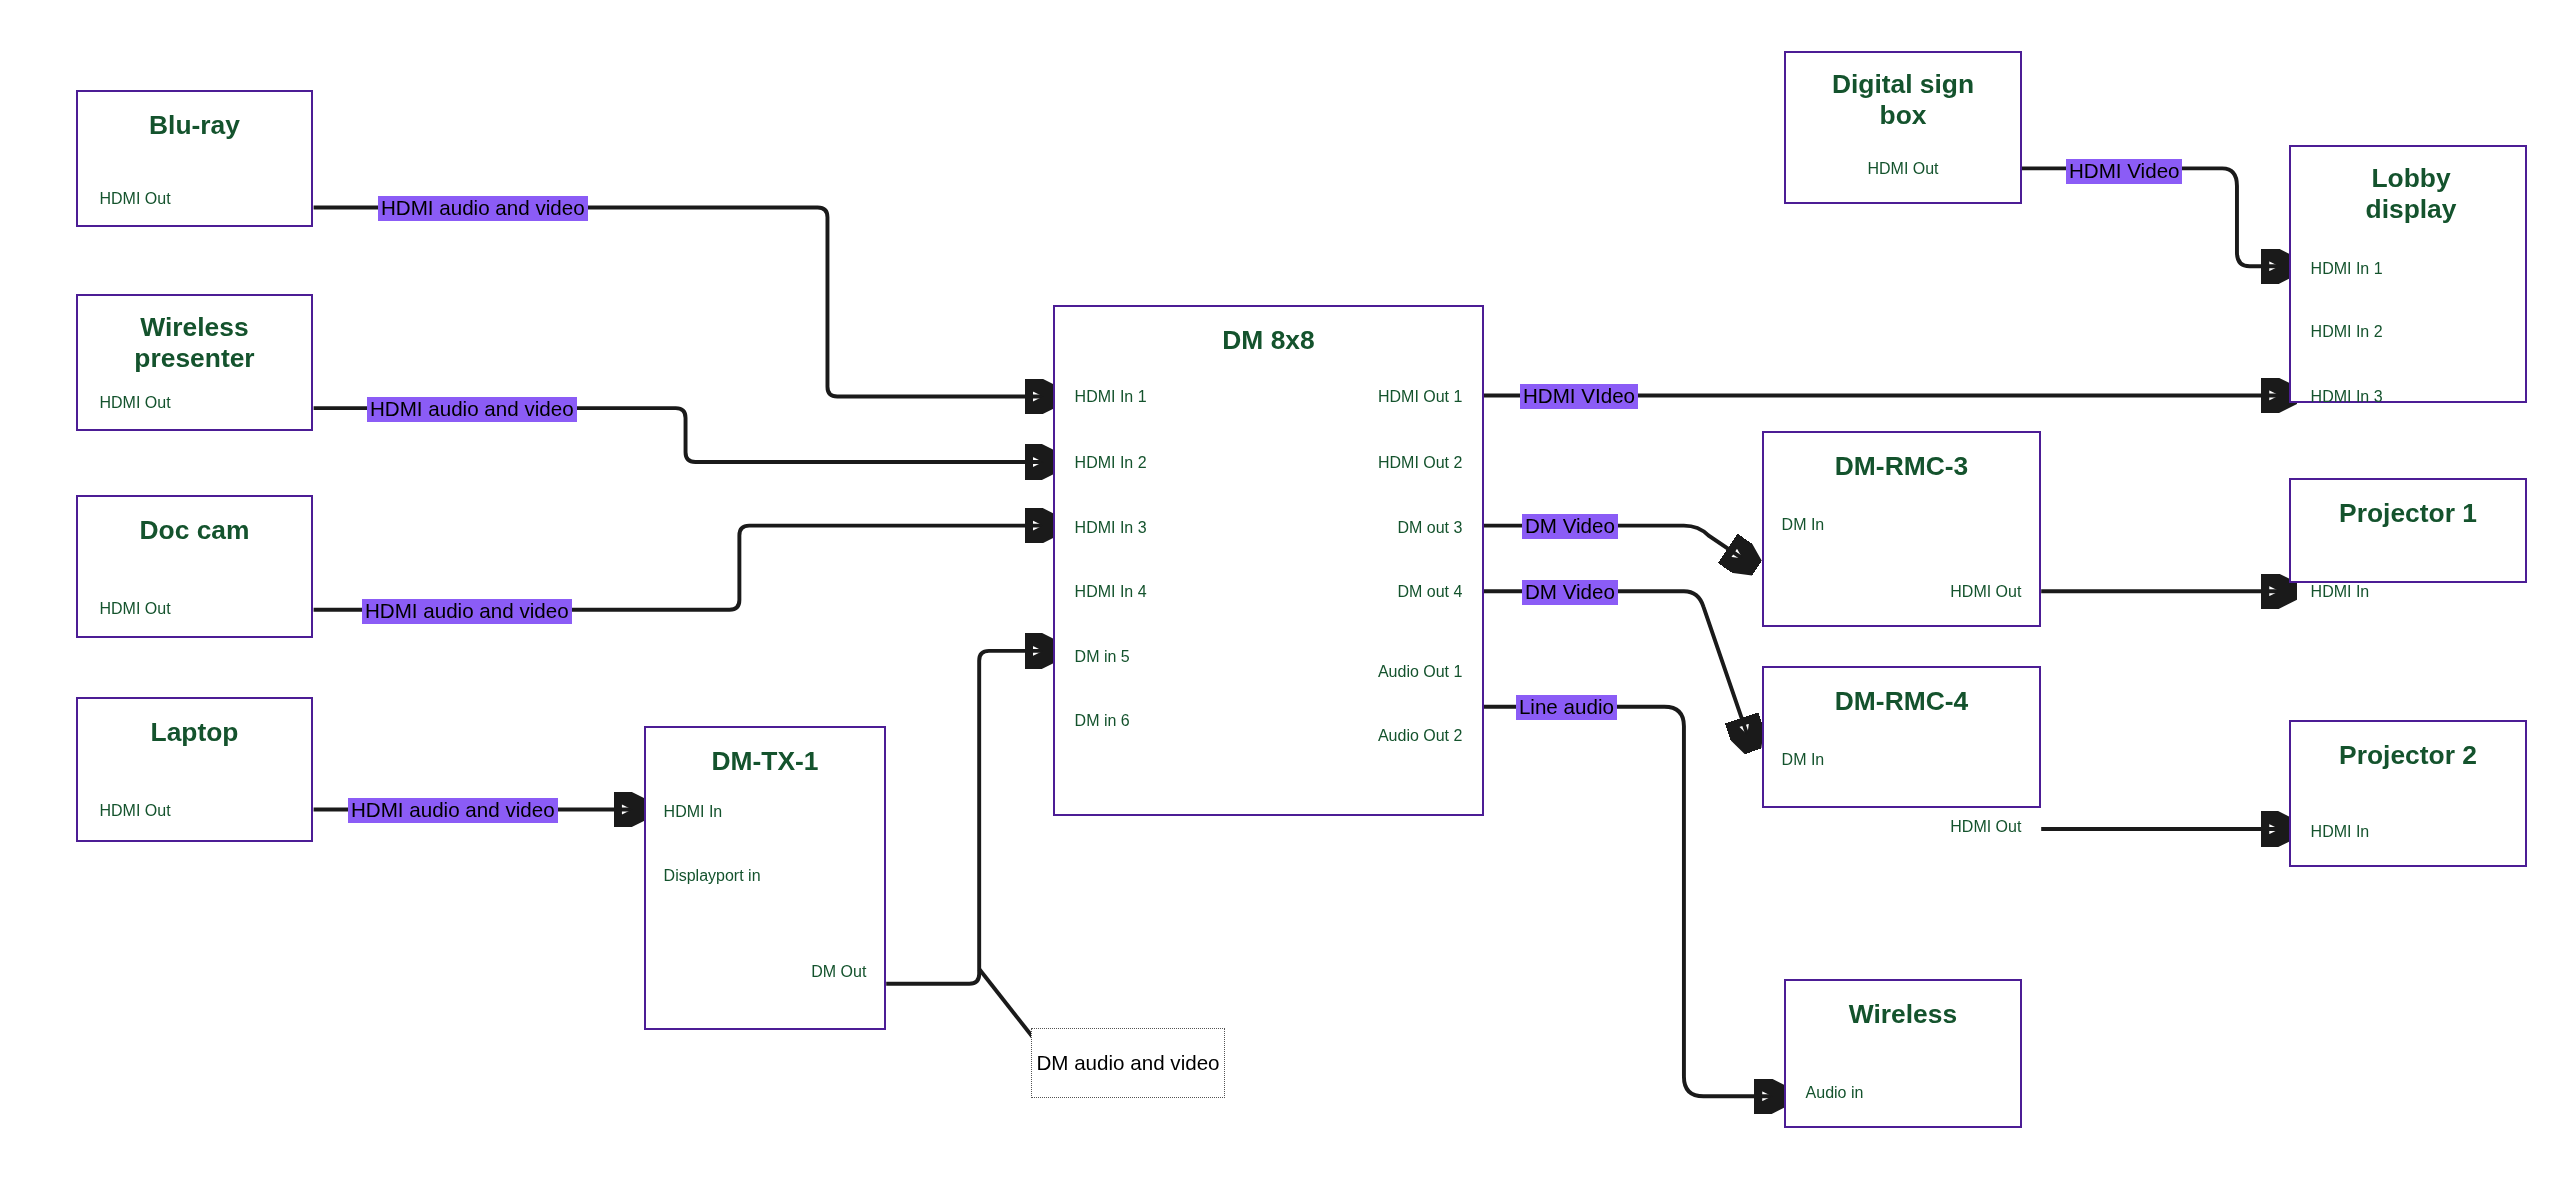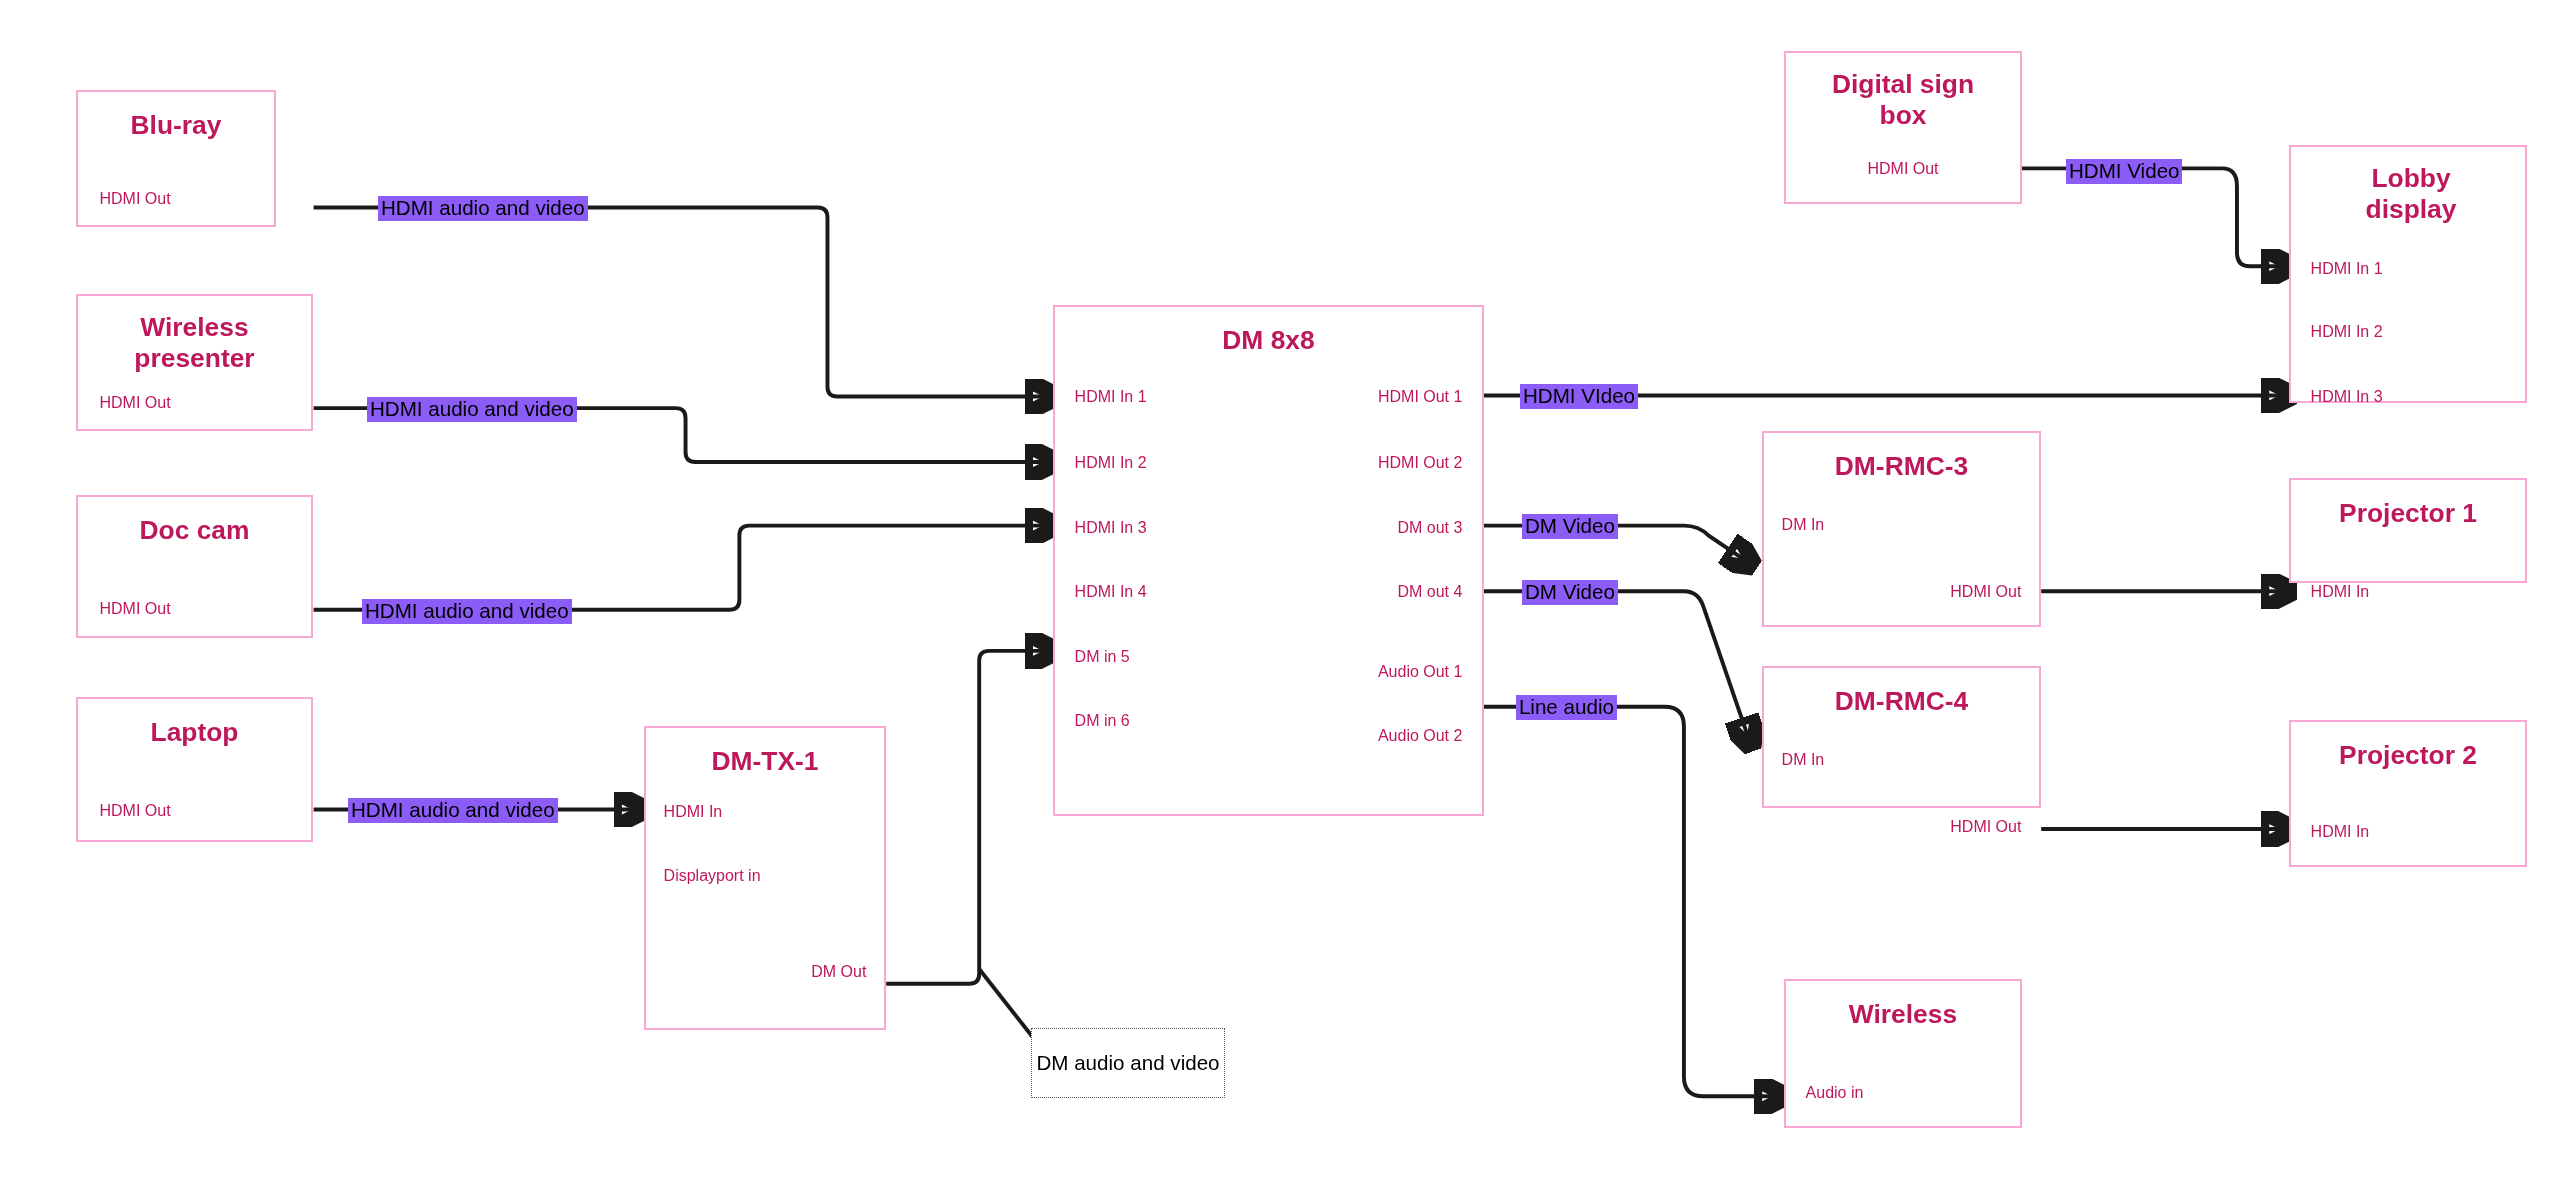--- a/index.html
+++ b/index.html
@@ -13,23 +13,23 @@
   #canvas {
     position: relative;
     width: 2576px;
     height: 1201px;
     background: #ffffff;
     overflow: hidden;
   }
   .node {
     position: absolute;
     box-sizing: border-box;
-    border: 2px solid #f9a8d4;
-    background: #ffffff;
-    color: #be185d;
+    border: 2px solid #4c1d95;
+    background: #ffffff;
+    color: #14532d;
   }
   .node .title {
     position: absolute;
     left: 0;
     right: 0;
     text-align: center;
     font-weight: bold;
     font-size: 26.4px;
     line-height: 31px;
   }
@@ -112,21 +112,21 @@
 
     <line x1="2085" y1="604" x2="2338" y2="604" stroke-width="5" marker-end="url(#arrow)"></line>
 
     <path d="M1515,604 H1720 Q1735,604 1740,620 L1788,760" stroke-width="5" marker-end="url(#arrow)"></path>
 
     <line x1="2085" y1="847" x2="2338" y2="847" stroke-width="5" marker-end="url(#arrow)"></line>
 
     <path d="M1515,722 H1700 Q1720,722 1720,742 V1100 Q1720,1120 1740,1120 H1820" stroke-width="5" marker-end="url(#arrow)"></path>
   </svg>
 
-  <div class="node" style="left:76px; top:90px; width:200px; height:137px;">
+  <div class="node" style="left:76px; top:90px; width:237px; height:137px;">
     <div class="title" style="top:17.6px;">Blu-ray</div>
     <div class="port left" style="left:21.5px; top:93px;">HDMI Out</div>
   </div>
 
   <div class="node" style="left:76px; top:294px; width:237px; height:137px;">
     <div class="title" style="top:15.7px; padding:0 17.6px; line-height:31px;">Wireless presenter</div>
     <div class="port left" style="left:21.5px; top:93px;">HDMI Out</div>
   </div>
 
   <div class="node" style="left:76px; top:495px; width:237px; height:143px;">

